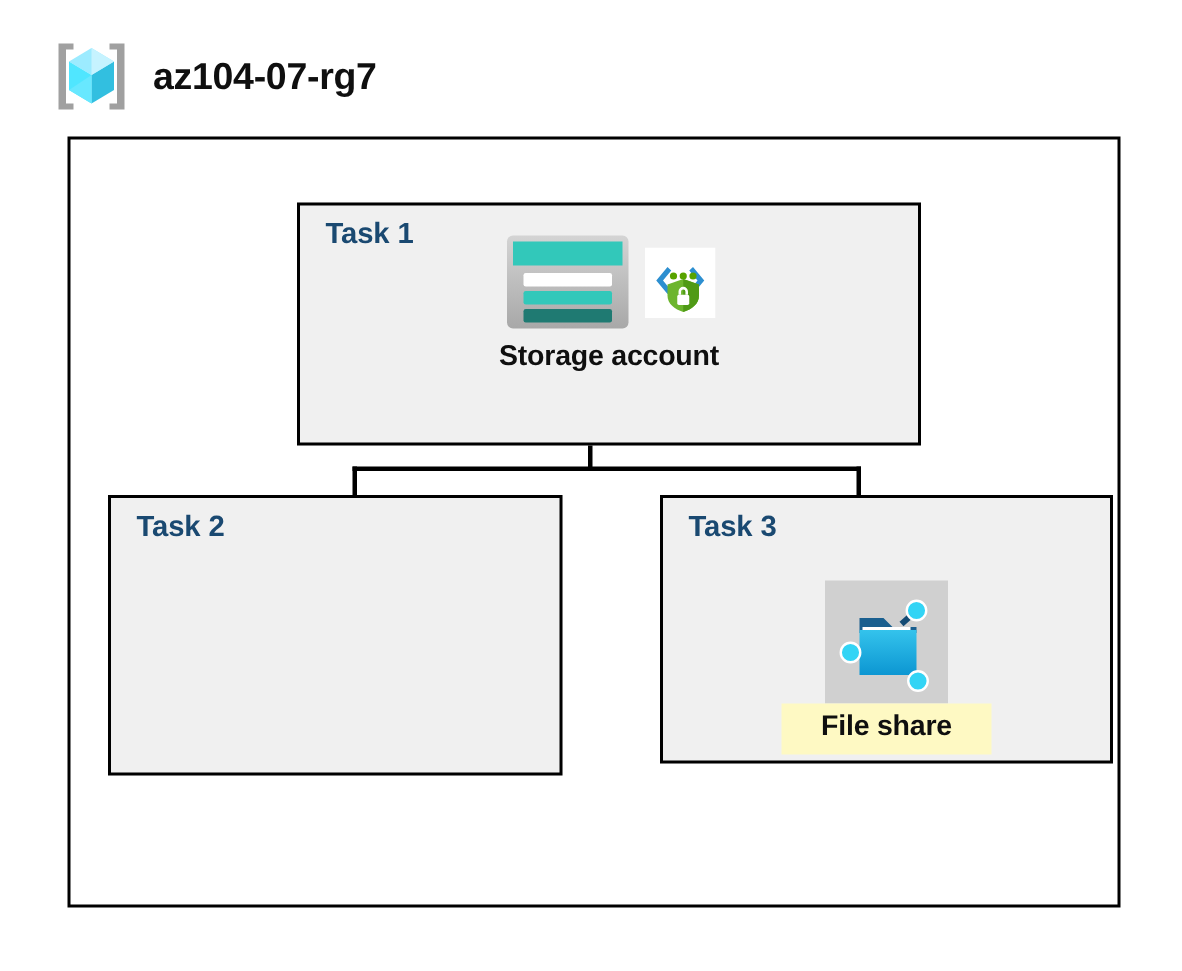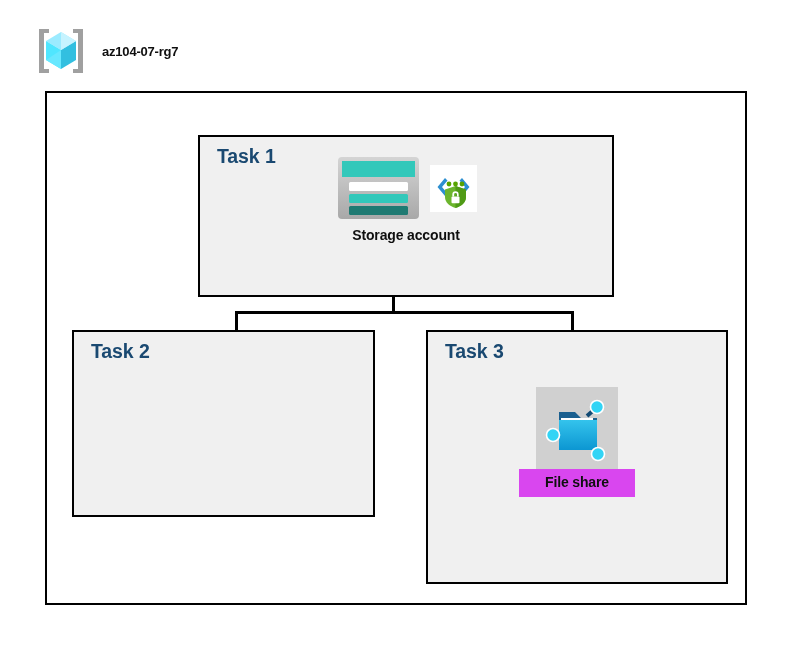--- a/index.html
+++ b/index.html
@@ -30,21 +30,21 @@
     display: flex;
     align-items: center;
     gap: 13px;
   }
   .rg-icon {
     width: 56px;
     height: 52px;
     display: block;
   }
   .rg-title {
-    font-size: 13px;
+    font-size: 25px;
     font-weight: bold;
     color: #0f0f0f;
     letter-spacing: -0.2px;
     white-space: nowrap;
   }
 
   
   .rg-container {
     position: absolute;
     left: 45px;
@@ -70,45 +70,45 @@
     height: 162px;
     margin-top: 32px;
   }
   .task-box.task2 {
     left: 72px;
     top: 330px;
     width: 303px;
     height: 187px;
   }
   .task-box.task3 {
-    left: 426px;
+    left: 440px;
     top: 330px;
     width: 302px;
-    height: 254px;
+    height: 179px;
   }
   .task-label {
     position: absolute;
     left: 17px;
     top: 8px;
     font-size: 19.5px;
     font-weight: bold;
     color: #1a4971;
     letter-spacing: -0.1px;
     white-space: nowrap;
   }
 
   
   .node {
     position: absolute;
     display: flex;
     flex-direction: column;
     align-items: center;
   }
   .node-caption {
-    font-size: 14px;
+    font-size: 19px;
     font-weight: bold;
     color: #0f0f0f;
     white-space: nowrap;
     letter-spacing: -0.15px;
   }
 
   
   .node.storage {
     left: 0;
     right: 0;
@@ -142,21 +142,21 @@
     padding: 2px;
     width: 82px;
     height: 82px;
     box-sizing: border-box;
     display: flex;
     align-items: center;
     justify-content: center;
   }
   .fs-icon-wrap svg { width: 72px; height: 72px; display: block; }
   .fs-caption-wrap {
-    background: #d946ef;
+    background: #fef9c3;
     padding: 5px 26px 7px 26px;
   }
 
   
   .conn {
     position: absolute;
     background: #000000;
   }
   .conn-v-top   { left: 392px; top: 203px; width: 2.5px; height: 110px; }
   .conn-h-bus   { left: 235px; top: 311px; width: 339px; height: 2.5px; }

